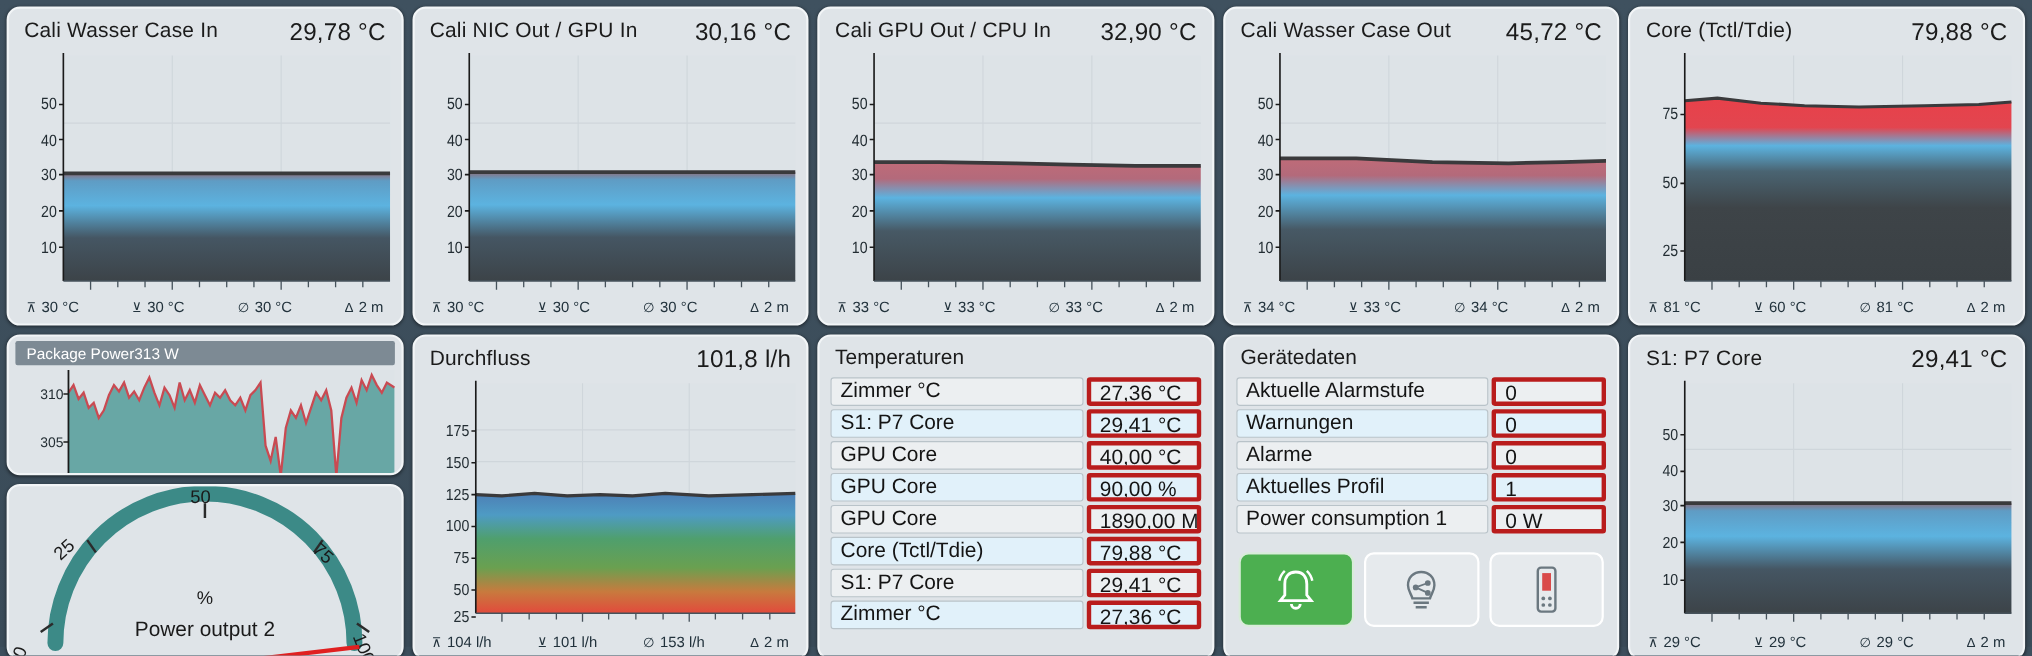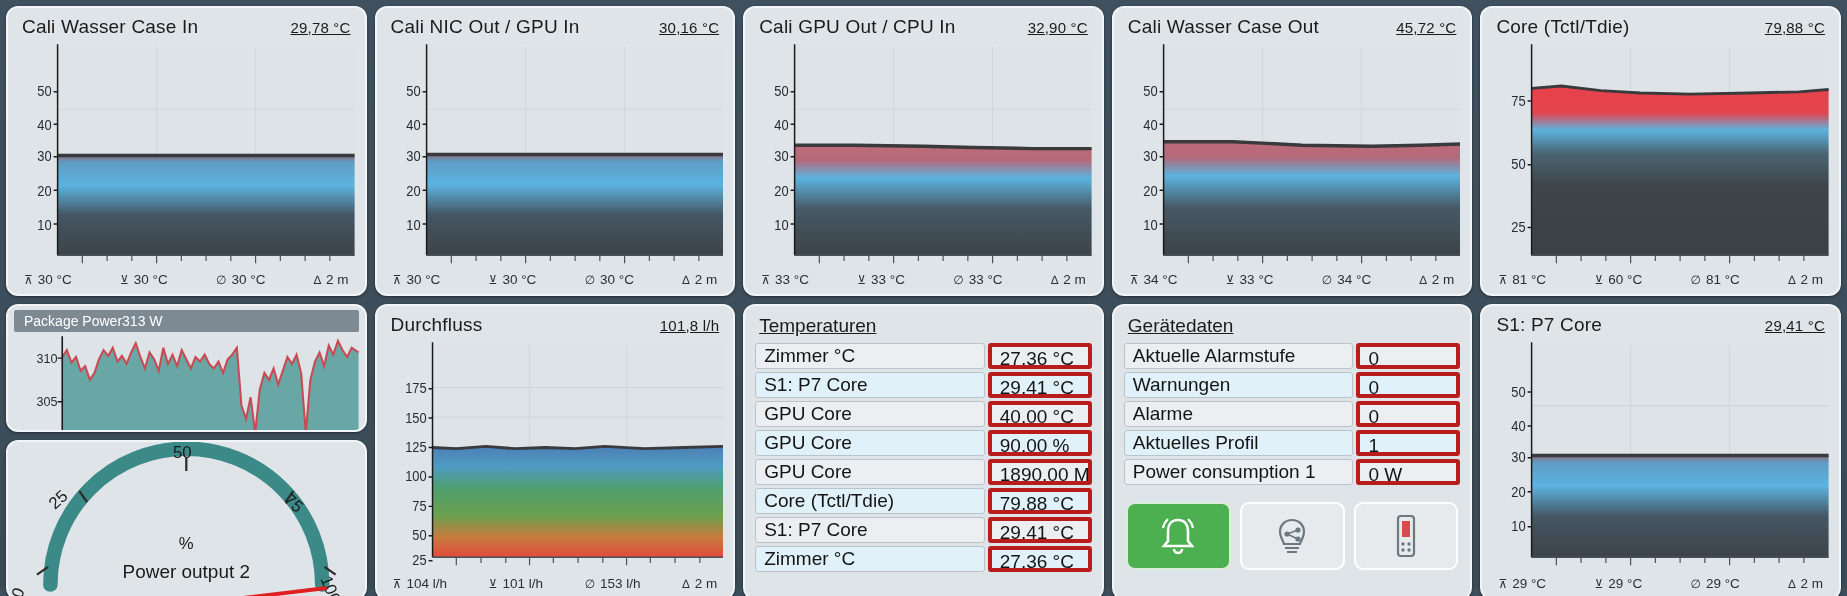--- a/index.html
+++ b/index.html
@@ -30,21 +30,21 @@
     display: flex;
     flex-direction: column;
   }
   
   .gp-head {
     display: flex; justify-content: space-between; align-items: center;
     padding: 8px 14px 4px 14px;
     font-size: 19px; color: #1b1b1b; letter-spacing: .2px;
     white-space: nowrap;
   }
-  .gp-head .val { font-size: 15px; text-decoration: underline; }
+  .gp-head .val { font-size: 22px; }
   .gp-body { flex: 1 1 auto; position: relative; margin: 0 10px 0 10px; }
   .gp-svg { width: 100%; height: 100%; display:block; }
   .gp-foot {
     display: flex; justify-content: space-between;
     padding: 4px 16px 7px 16px;
     font-size: 13.5px; color: #22323c;
   }
   .gp-foot span.st { display: inline-flex; align-items: baseline; gap: 5px; white-space: nowrap;}
   .gl { font-size: 12px; }
 
@@ -59,21 +59,20 @@
     border-radius: 2px;
   }
   
   .gauge-wrap { flex:1; position: relative; }
   .gauge-svg { width:100%; height:100%; display:block; }
 
   
   .tbl-head {
     font-size: 19px; color: #1b1b1b;
     padding: 9px 14px 6px 14px;
-    text-decoration: underline;
   }
   .tbl { padding: 0 10px 8px 10px; }
   .trow {
     display: flex;
     height: 26px;
     margin-bottom: 3px;
     font-size: 19px;
     color: #141414;
     align-items: center;
   }

